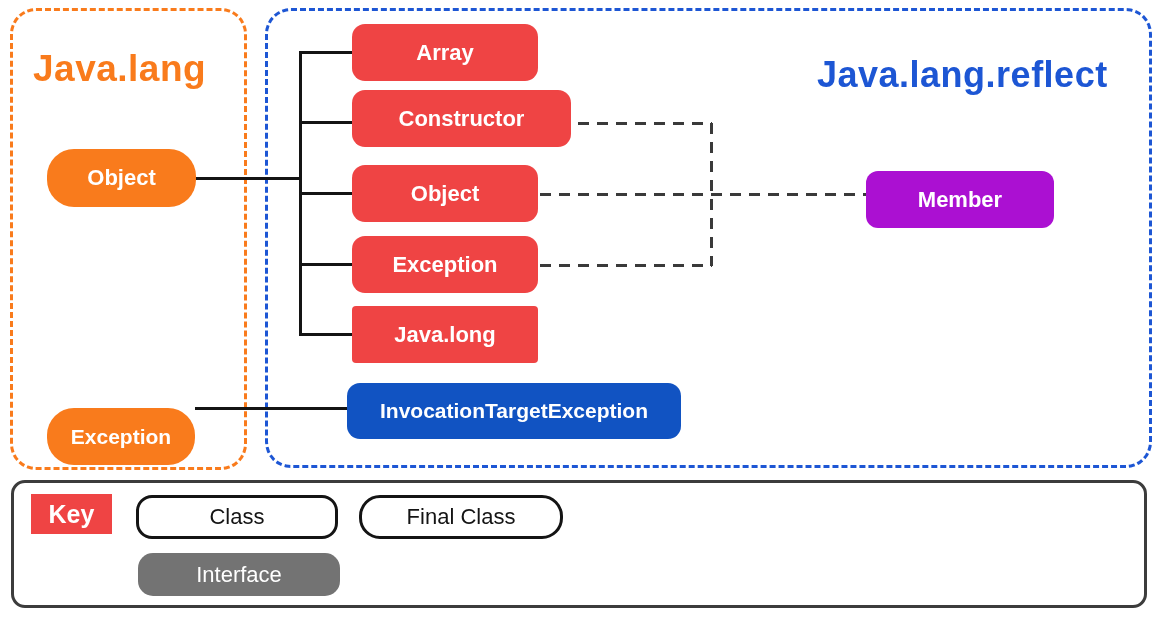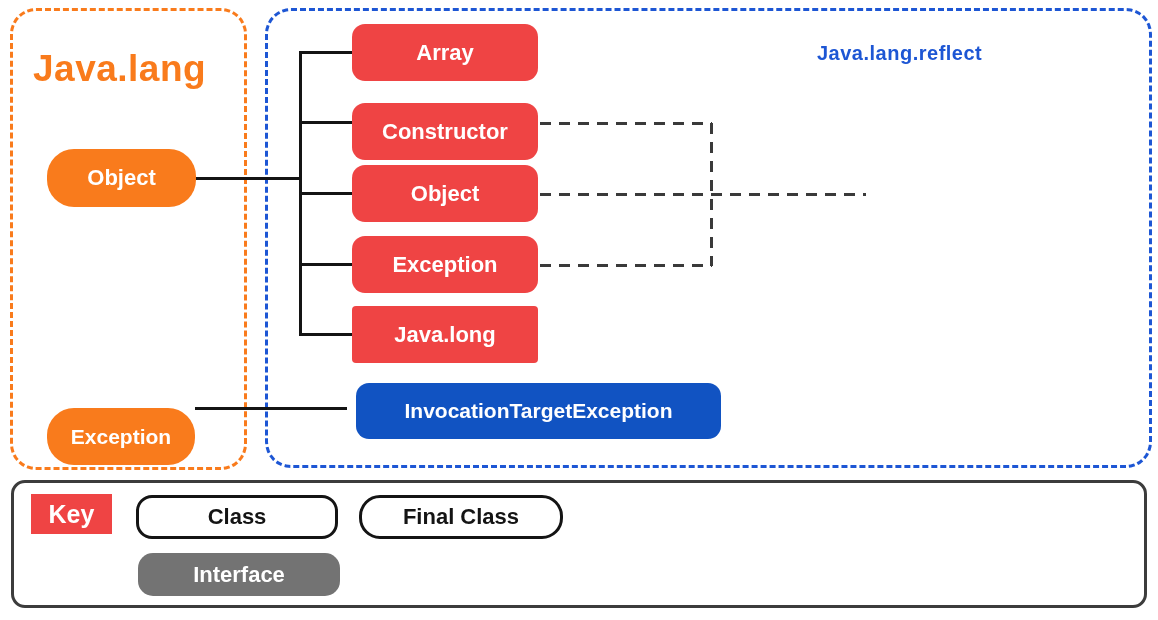--- a/index.html
+++ b/index.html
@@ -6,39 +6,39 @@
   body{font-family:"Liberation Sans","DejaVu Sans",sans-serif;}
   #stage{position:relative;width:1158px;height:620px;background:#ffffff;overflow:hidden;}
 
   
   .group{position:absolute;box-sizing:border-box;border-radius:26px;}
   .group.orange{left:10px;top:8px;width:237px;height:462px;border:3px dashed #F97B1C;}
   .group.blue{left:265px;top:8px;width:887px;height:460px;border:3px dashed #1D56D4;}
 
   .group-title{position:absolute;font-weight:bold;letter-spacing:.5px;}
   .title-java-lang{left:33px;top:48px;font-size:37px;color:#F97B1C;}
-  .title-reflect{left:817px;top:42px;font-size:20px;color:#1D56D4;}
+  .title-reflect{left:817px;top:54px;font-size:36px;color:#1D56D4;}
 
   
   .node{position:absolute;box-sizing:border-box;display:flex;align-items:center;justify-content:center;
         color:#ffffff;font-weight:bold;font-size:22px;}
   .node.orange-node{background:#F97B1C;border-radius:27px;}
   .node.green-node{background:#ef4444;border-radius:13px;}
   .node.green-node.square{border-radius:4px;}
   .node.blue-node{background:#1153C2;border-radius:13px;font-size:21px;}
   .node.purple-node{background:#AB10D2;border-radius:12px;}
 
   #node-object{left:47px;top:149px;width:149px;height:58px;}
   #node-exception{left:47px;top:380px;width:148px;height:57px;font-size:21px;margin-top:28px;}
   #node-array{left:352px;top:24px;width:186px;height:57px;}
-  #node-constructor{left:352px;top:103px;width:186px;height:57px;}
+  #node-constructor{left:352px;top:90px;width:219px;height:57px;}
   #node-field{left:352px;top:165px;width:186px;height:57px;}
   #node-modifier{left:352px;top:236px;width:186px;height:57px;}
   #node-javalong{left:352px;top:306px;width:186px;height:57px;}
-  #node-ite{left:356px;top:383px;width:365px;height:56px;}
+  #node-ite{left:347px;top:383px;width:334px;height:56px;}
   #node-member{left:866px;top:171px;width:188px;height:57px;}
 
   
   .hline{position:absolute;height:3px;background:#141414;}
   .vline{position:absolute;width:3px;background:#141414;}
   #line-object{left:196px;top:177px;width:105px;}
   #spine{left:299px;top:51px;height:285px;}
   #branch-array{left:301px;top:51px;width:51px;}
   #branch-constructor{left:301px;top:121px;width:51px;}
   #branch-field{left:301px;top:192px;width:51px;}
@@ -55,21 +55,21 @@
   #dash-modifier{left:540px;top:264px;width:172px;}
   #dash-vertical{left:710px;top:123px;height:143px;}
   #dash-field-member{left:540px;top:193px;width:326px;}
 
   
   #key-panel{position:absolute;left:11px;top:480px;width:1136px;height:128px;box-sizing:border-box;
              border:3px solid #3C3C3C;border-radius:14px;background:#ffffff;}
   #key-label{position:absolute;left:17px;top:11px;width:81px;height:40px;background:#ef4444;
              color:#ffffff;font-weight:bold;font-size:25px;display:flex;align-items:center;justify-content:center;}
   .key-sample{position:absolute;box-sizing:border-box;display:flex;align-items:center;justify-content:center;
-              font-weight:bold;font-size:22px;}
+              font-weight:normal;font-size:22px;}
   #key-class{left:122px;top:12px;width:202px;height:44px;border:3px solid #141414;border-radius:16px;color:#141414;background:#ffffff;}
   #key-final-class{left:345px;top:12px;width:204px;height:44px;border:3px solid #141414;border-radius:21px;color:#141414;background:#ffffff;}
   #key-interface{left:124px;top:70px;width:202px;height:43px;background:#737373;border-radius:15px;color:#ffffff;}
 </style>
 </head>
 <body>
 
 <div id="stage">
 
   <div class="group orange"></div>
@@ -96,20 +96,21 @@
   <div class="node orange-node" id="node-exception">Exception</div>
 
   <div class="node green-node" id="node-array">Array</div>
   <div class="node green-node" id="node-constructor">Constructor</div>
   <div class="node green-node" id="node-field">Object</div>
   <div class="node green-node" id="node-modifier">Exception</div>
   <div class="node green-node square" id="node-javalong">Java.long</div>
 
   <div class="node blue-node" id="node-ite">InvocationTargetException</div>
 
+  <div class="node purple-node" id="node-member">Member</div>
 
   <div id="key-panel">
     <div id="key-label">Key</div>
     <div class="key-sample" id="key-class">Class</div>
     <div class="key-sample" id="key-final-class">Final Class</div>
     <div class="key-sample" id="key-interface">Interface</div>
   </div>
 
 </div>
 

